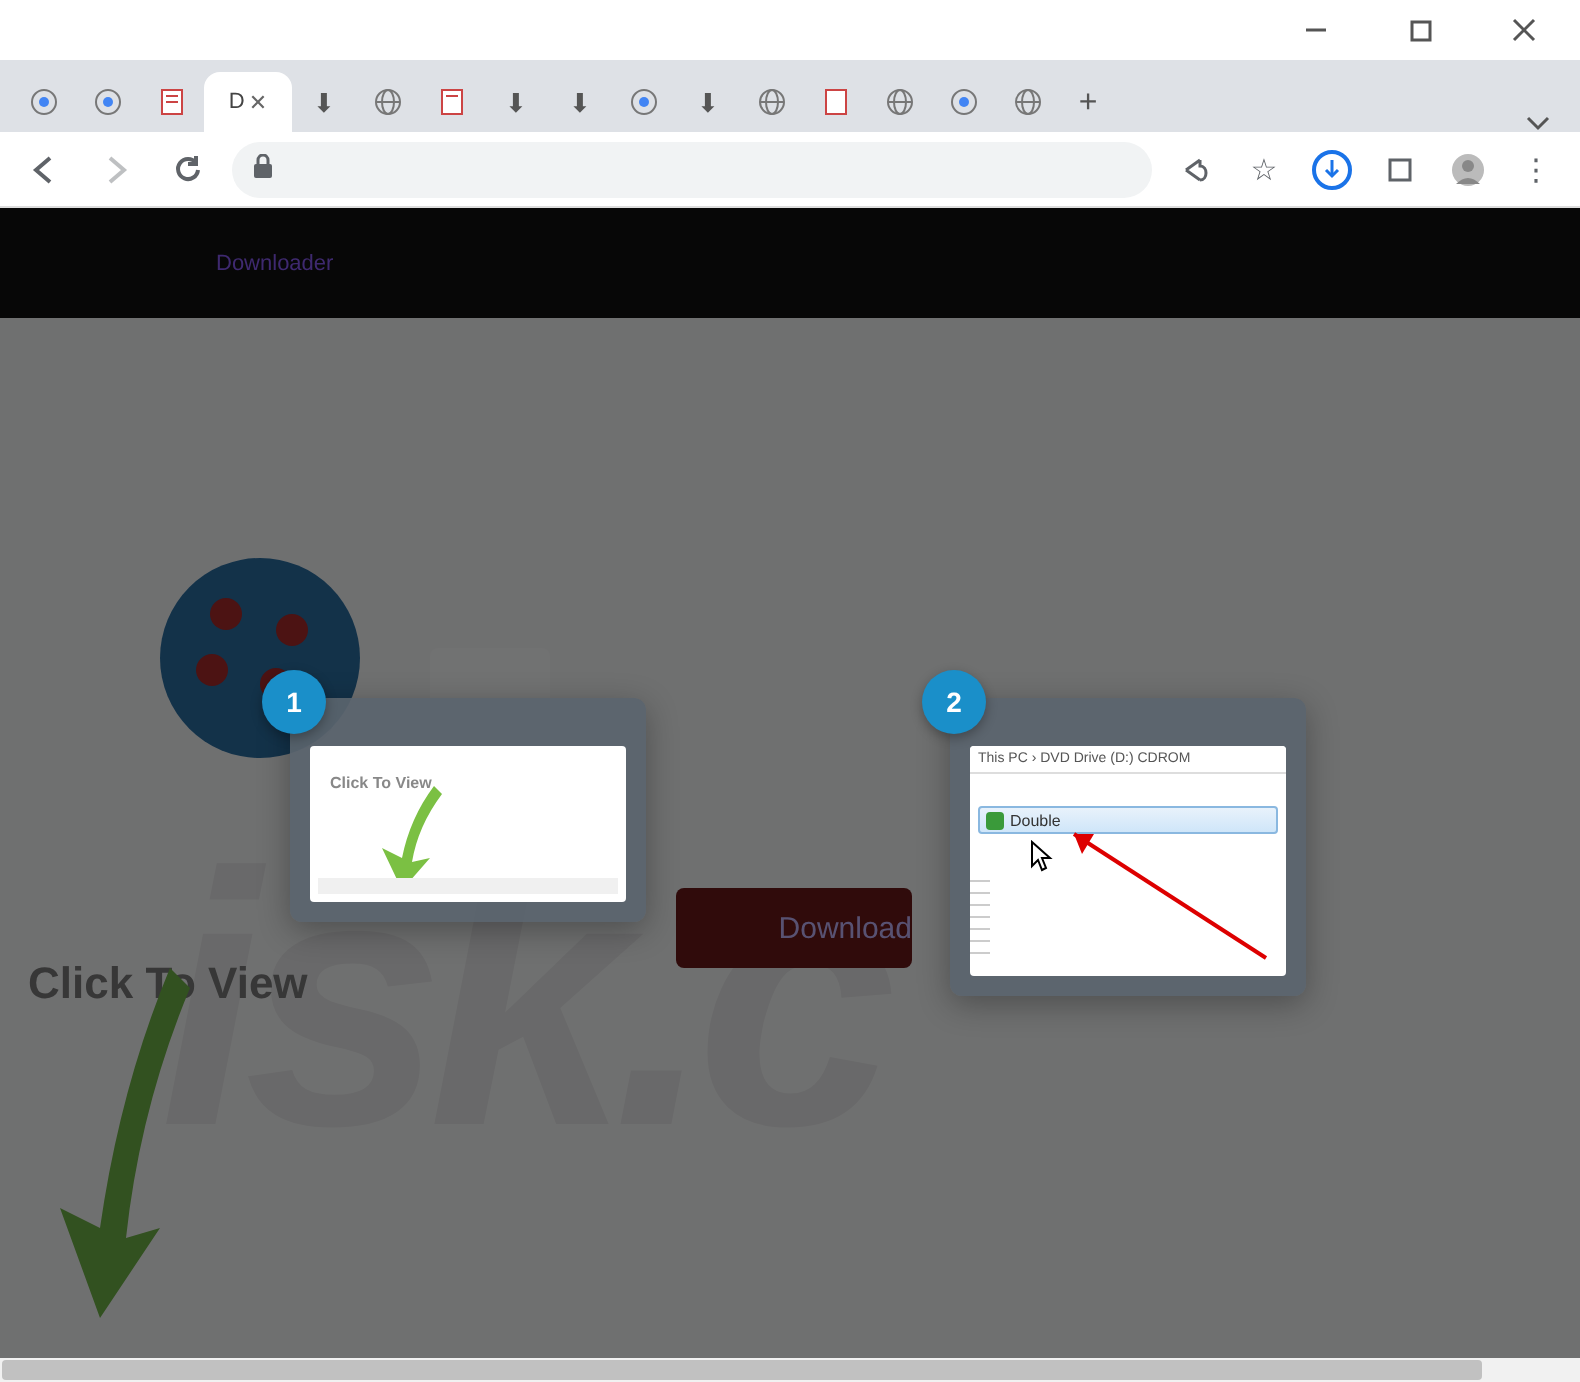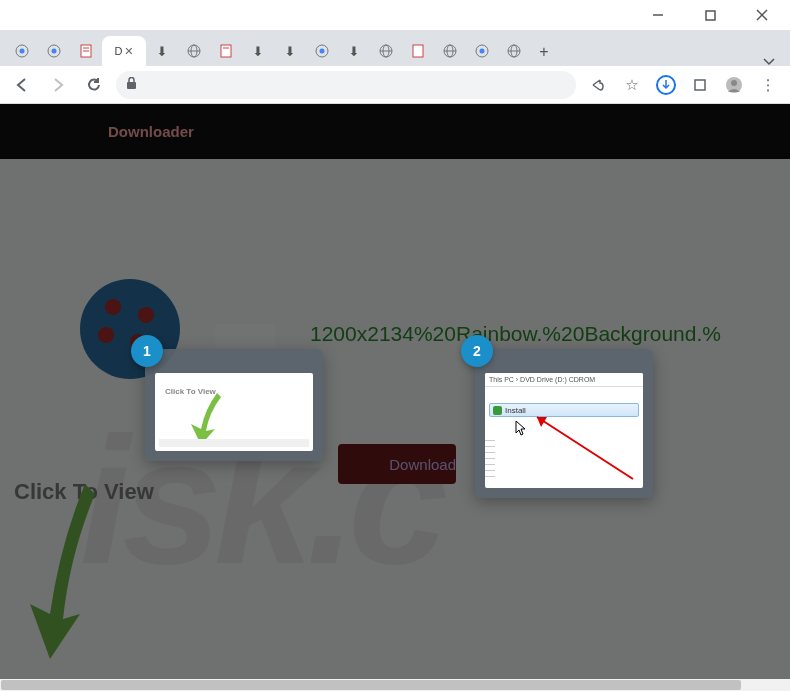--- a/index.html
+++ b/index.html
@@ -28,21 +28,21 @@
 .toolbtn { width: 28px; height: 28px; display: flex; align-items: center; justify-content: center; color: #5f6368; border-radius: 50%; font-size: 15px; }
 .download-circle { width: 20px; height: 20px; border: 2px solid #1a73e8; border-radius: 50%; display: flex; align-items: center; justify-content: center; color: #1a73e8; font-size: 11px; }
 
 
 .page-wrapper { position: relative; height: 575px; background: #fff; overflow: hidden; }
 .page-overlay { position: absolute; inset: 0; background: rgba(0,0,0,0.55); z-index: 1; pointer-events: none; }
 
 .page-content { position: absolute; inset: 0; background: linear-gradient(to bottom, #f7f8f9 0%, #f7f8f9 100%); }
 
 .top-band { height: 55px; background: #101010; display: flex; align-items: center; padding-left: 108px; }
-.top-band-title { color: #fca5a5; font-weight: bold; font-size: 15px; }
+.top-band-title { color: #8b5cf6; font-weight: normal; font-size: 11px; }
 
 
 .watermark { position: absolute; top: 120px; left: 20px; right: -120px; height: 440px; z-index: 0; }
 .watermark-text { position: absolute; bottom: 60px; left: 60px; font-size: 180px; font-weight: 900; color: rgba(200,200,200,0.3); font-style: italic; letter-spacing: -8px; }
 
 
 .doc-icon-bg { position: absolute; top: 220px; left: 215px; width: 60px; height: 80px; background: rgba(255,255,255,0.5); border-radius: 4px; z-index: 0; }
 
 
 .ctv-widget { position: absolute; top: 175px; left: 80px; width: 180px; height: 200px; z-index: 0; }
@@ -300,21 +300,20 @@
       </div>
     </div>
     <div class="doc-icon-bg"></div>
     <div class="ctv-label">Click To View</div>
     <div class="ctv-arrow">
       <svg width="100" height="180">
           <path d="M 60 0 Q 35 60 25 130 L 5 120 L 25 175 L 55 130 L 38 135 Q 45 70 70 10 Z" fill="#6fb348"></path>
         </svg>
     </div>
 
-    <div class="filename-text">1200x2134%20Rainbow.%20Background.%</div>
 
     <div class="download-btn-bg">
         <span>Download</span>
       </div>
   </div>
 
   <div class="page-overlay"></div>
 
   <div id="card1" class="card">
     <div class="card-badge">
@@ -330,21 +329,21 @@
   </div>
 
   <div id="card2" class="card">
     <div class="card-badge">
         <span>2</span>
       </div>
     <div class="card-img">
       <div class="card2-breadcrumb">This PC   ›   DVD Drive (D:) CDROM</div>
       <div class="card2-install-row">
         <div class="card2-install-icon"></div>
-        <span>Install</span>
+        <span>Double</span>
       </div>
       <div class="card2-cursor"><svg width="12" height="16">
             <path d="M 1 1 L 1 13 L 4 10 L 6 15 L 8 14 L 6 9 L 10 9 Z" fill="#fff" stroke="#000"></path>
           </svg></div>
       <div class="card2-redarrow"><svg width="110" height="70">
             <line x1="108" y1="68" x2="12" y2="6" stroke="#d00" stroke-width="2"></line>
             <polygon points="12,6 22,6 16,16" fill="#d00"></polygon>
           </svg></div>
       <div class="card2-lines">
         <div class="card2-line"></div>

